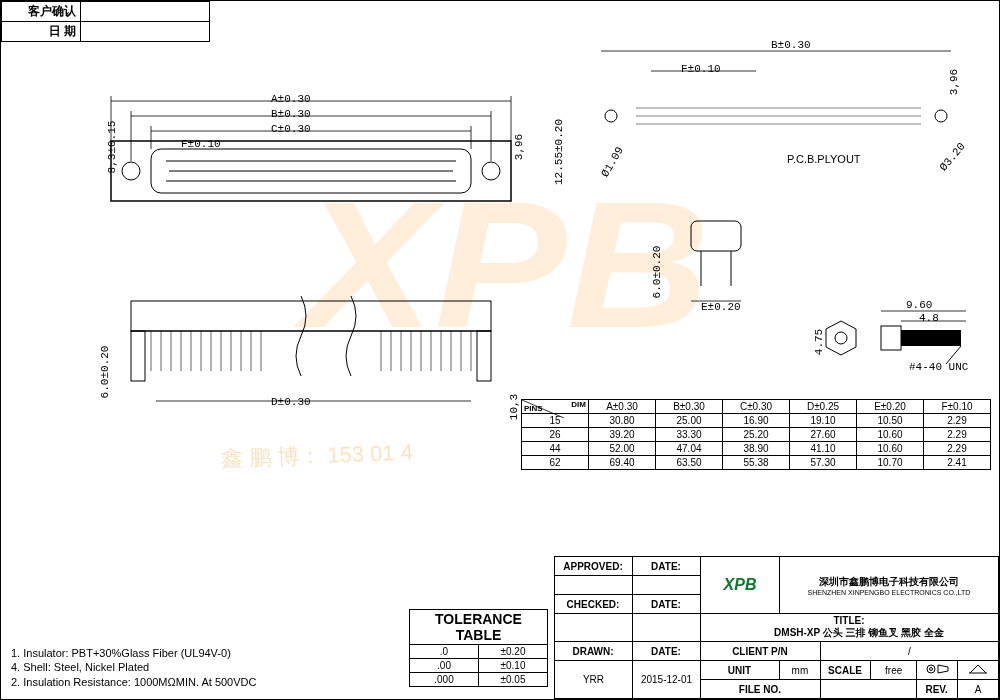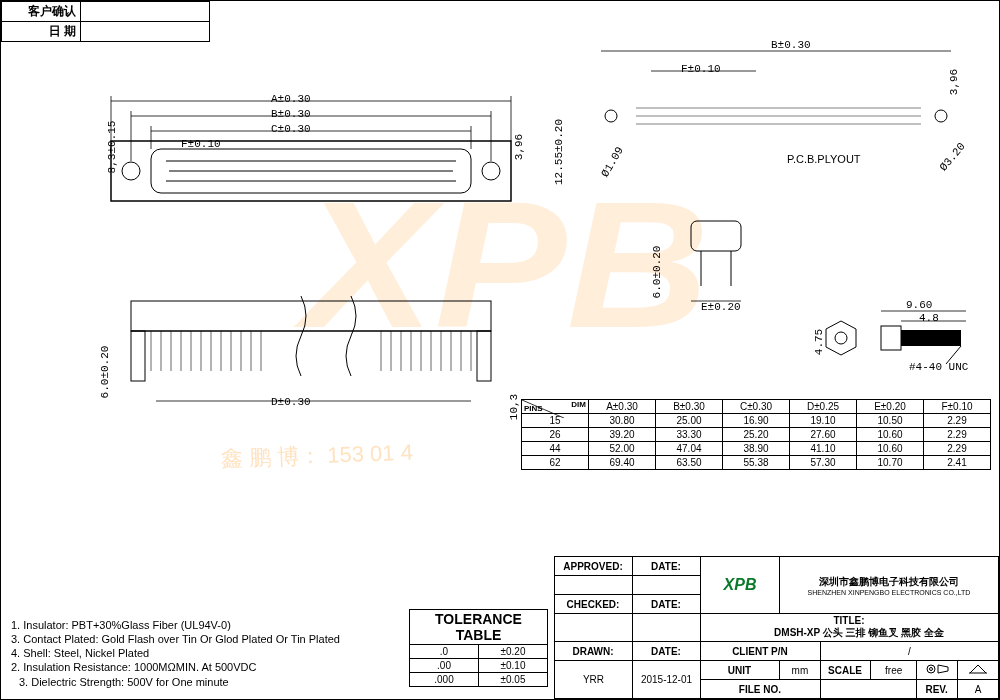--- a/index.html
+++ b/index.html
@@ -276,24 +276,22 @@
           <td>55.38</td>
           <td>57.30</td>
           <td>10.70</td>
           <td>2.41</td>
         </tr>
   </tbody>
     </table>
 
   <div class="notes">
     <div>1. Insulator: PBT+30%Glass Fiber (UL94V-0)</div>
-    <div>3. Contact Plated: Gold Flash over Tin Or Glod Plated Or Tin Plated</div>
     <div>4. Shell: Steel, Nickel Plated</div>
     <div>2. Insulation Resistance: 1000MΩMIN. At 500VDC</div>
-    <div style="padding-left:8px">3. Dielectric Strength: 500V for One minute</div>
   </div>
 
   <table class="tb tol">
     <caption>TOLERANCE TABLE</caption>
     <tbody>
         <tr>
           <td style="width:60px">.0</td>
           <td style="width:60px">±0.20</td>
         </tr>
     <tr>

